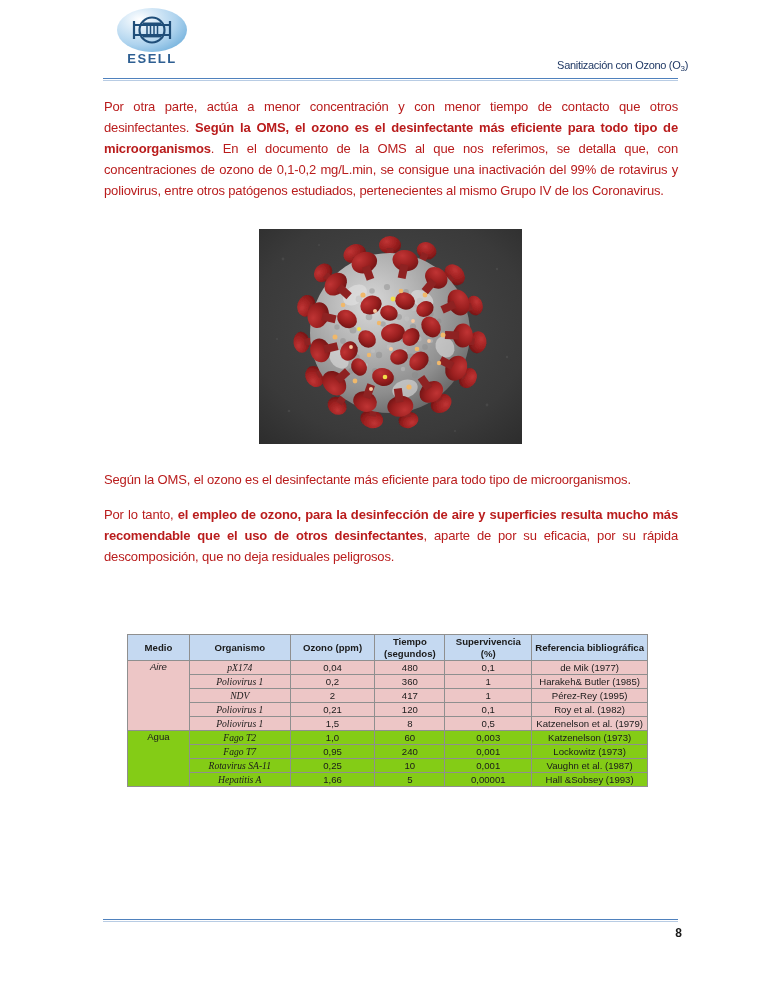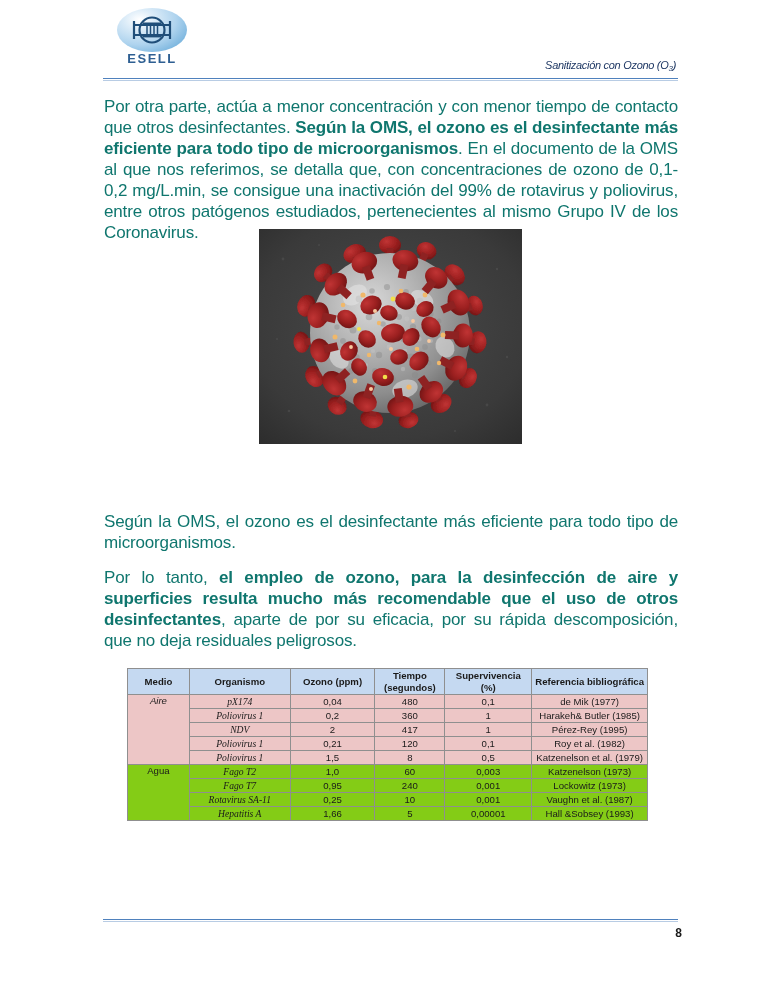--- a/index.html
+++ b/index.html
@@ -48,26 +48,25 @@
   .logo-text {
     font-family: "Liberation Sans", sans-serif;
     font-size: 13px;
     font-weight: bold;
     letter-spacing: 1.5px;
     color: #2e5f92;
     margin-top: -1px;
   }
   .header-title {
     position: absolute;
-    right: 97px; top: 59px;
+    right: 85px; top: 59px;
     font-size: 11px;
     color: #1f3864;
     letter-spacing: -0.3px;
     white-space: nowrap;
-    font-style: italic;
   }
   .header-title sub { font-size: 8px; vertical-align: baseline; position: relative; top: 2px; }
   .header-rule {
     position: absolute;
     left: 103px; top: 78px;
     width: 575px;
     height: 1px;
     background: #4f81bd;
   }
   .header-rule2 {
@@ -80,45 +79,45 @@
 
   
   .content {
     position: absolute;
     left: 104px;
     top: 96px;
     width: 574px;
   }
   p.para {
     margin: 0 0 14px 0;
-    font-size: 17px;
+    font-size: 13px;
     line-height: 21px;
     text-align: justify;
-    color: #0f766e;
+    color: #b91c1c;
     letter-spacing: -0.15px;
   }
   .b { font-weight: bold; }
 
   
   .figure {
     position: absolute;
     left: 259px;
     top: 229px;
     width: 263px;
     height: 215px;
     background: #3a3a3a;
     overflow: hidden;
   }
   .virus-svg { display: block; width: 263px; height: 215px; }
 
   
   .table-wrap {
     position: absolute;
     left: 127px;
-    top: 668px;
+    top: 634px;
     width: 521px;
   }
   table.data {
     border-collapse: collapse;
     width: 521px;
     font-size: 9.6px;
     color: #1a1a1a;
   }
   table.data th, table.data td {
     border: 1px solid #8f8f8f;

